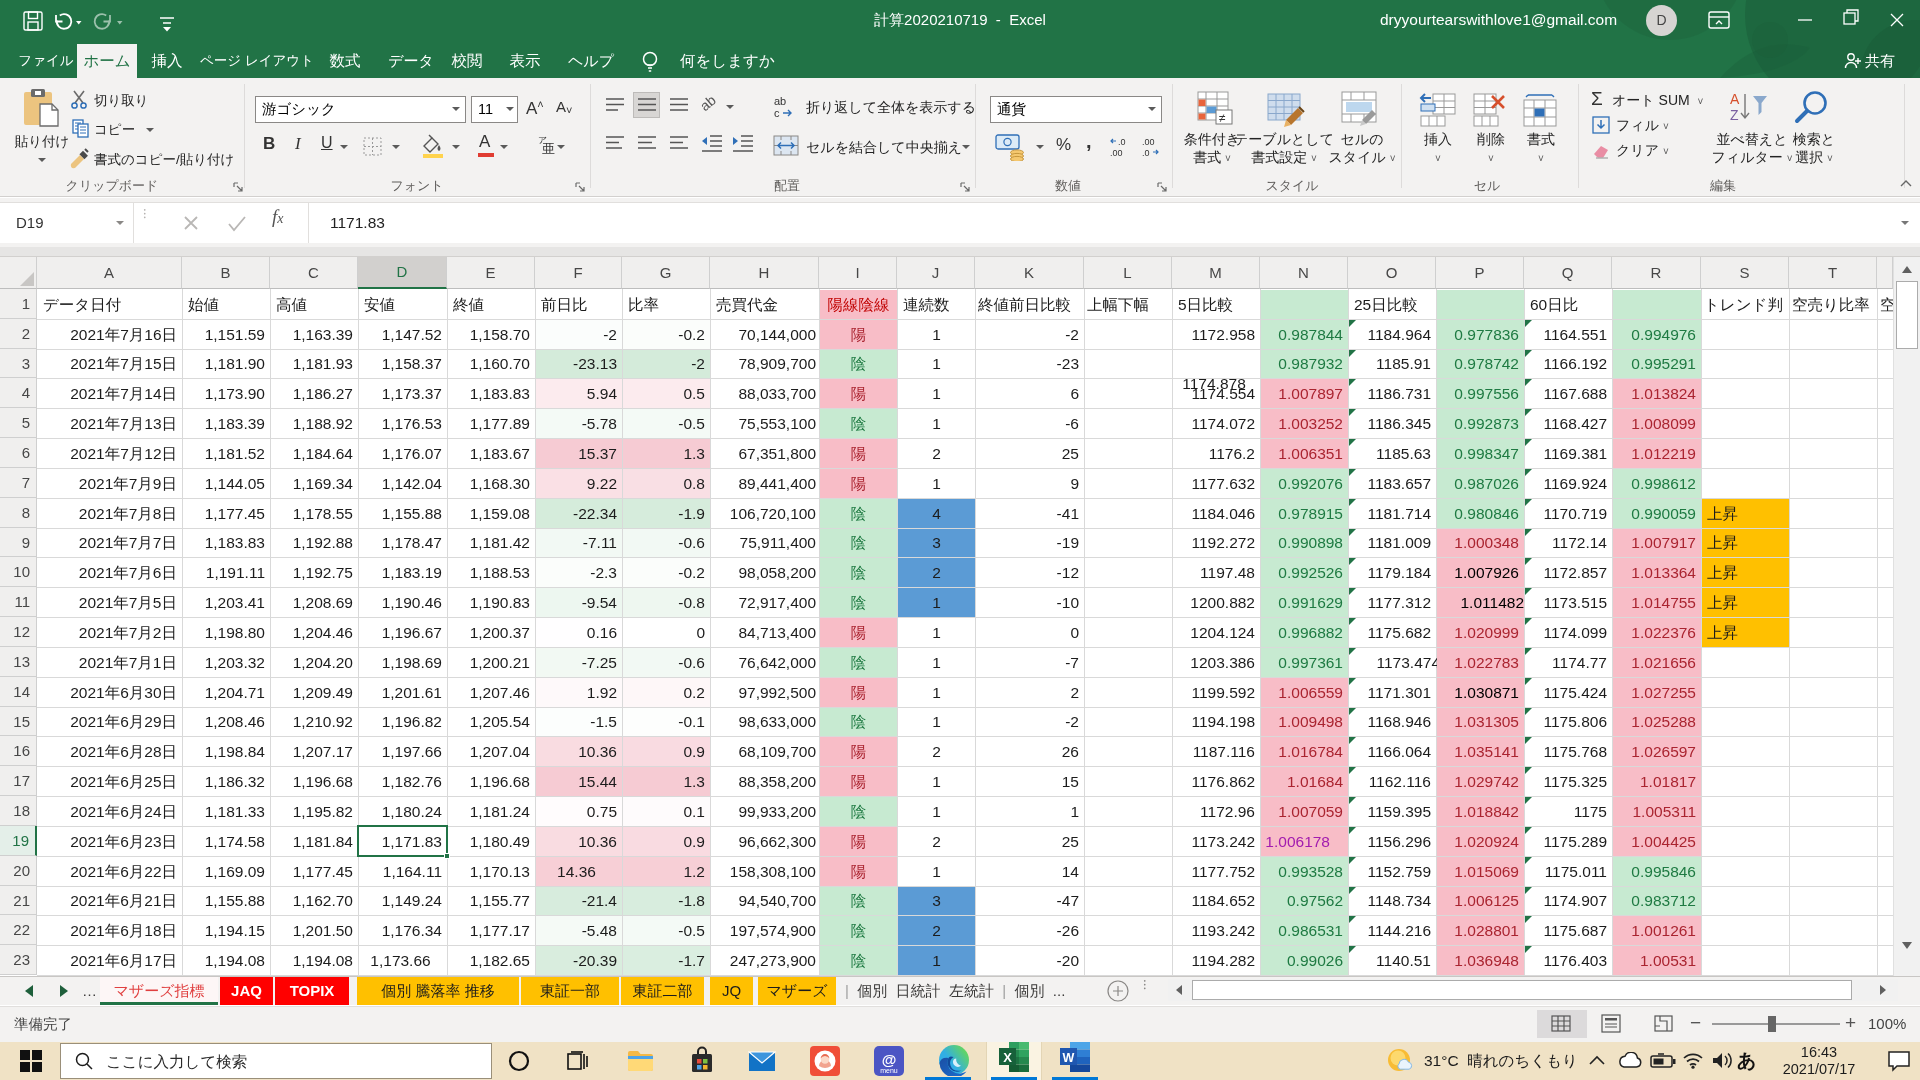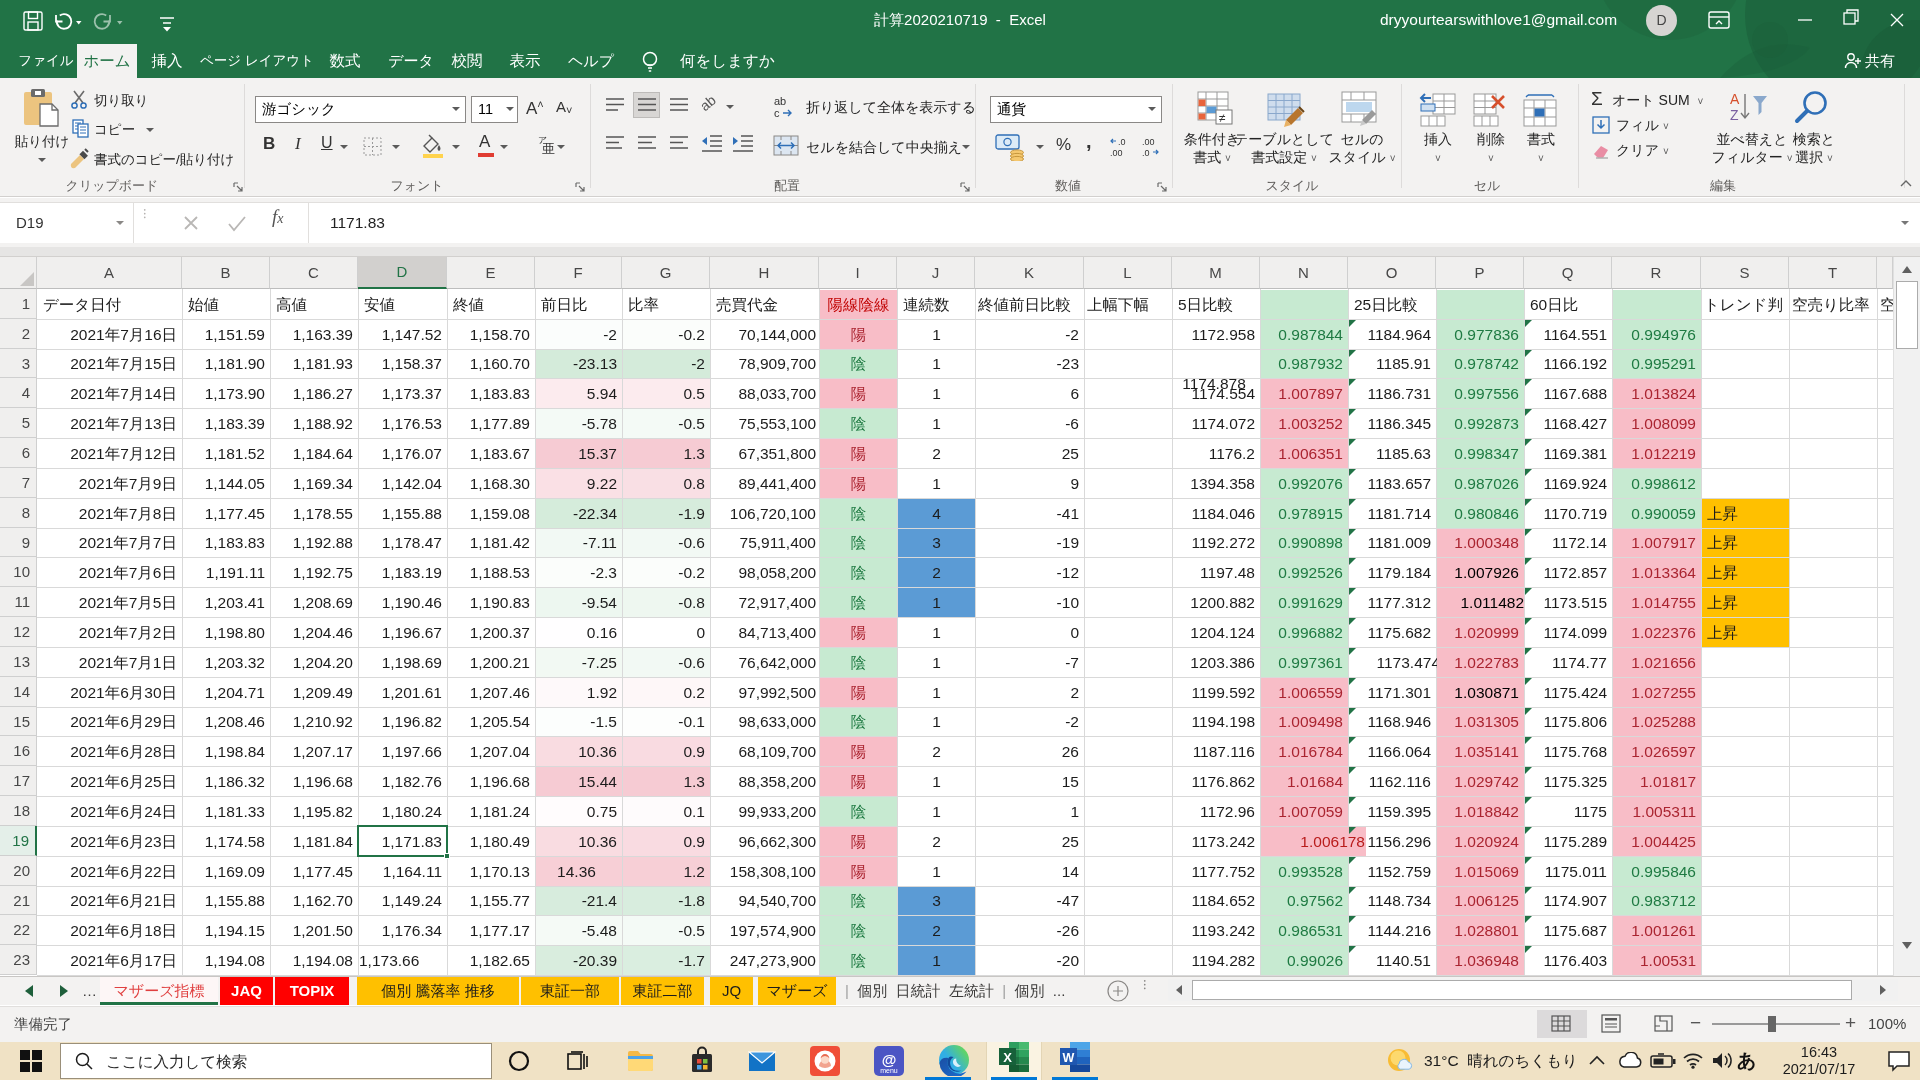--- a/index.html
+++ b/index.html
@@ -538,21 +538,21 @@
 <div class="c" style="left:183px;top:469px;width:87px;height:29px;line-height:29px;text-align:right;padding-right:5px;">1,144.05</div>
 <div class="c" style="left:271px;top:469px;width:87px;height:29px;line-height:29px;text-align:right;padding-right:5px;">1,169.34</div>
 <div class="c" style="left:359px;top:469px;width:88px;height:29px;line-height:29px;text-align:right;padding-right:5px;">1,142.04</div>
 <div class="c" style="left:448px;top:469px;width:87px;height:29px;line-height:29px;text-align:right;padding-right:5px;">1,168.30</div>
 <div class="c" style="left:536px;top:469px;width:86px;height:29px;line-height:29px;text-align:right;padding-right:5px;background:#fae0e5;">9.22</div>
 <div class="c" style="left:623px;top:469px;width:87px;height:29px;line-height:29px;text-align:right;padding-right:5px;background:#f9dfe4;">0.8</div>
 <div class="c" style="left:711px;top:469px;width:108px;height:29px;line-height:29px;text-align:right;padding-right:3px;">89,441,400</div>
 <div class="c" style="left:820px;top:469px;width:77px;height:29px;line-height:29px;text-align:center;background:#f8bdc7;color:#aa2430;">陽</div>
 <div class="c" style="left:898px;top:469px;width:77px;height:29px;line-height:29px;text-align:center;">1</div>
 <div class="c" style="left:976px;top:469px;width:108px;height:29px;line-height:29px;text-align:right;padding-right:5px;">9</div>
-<div class="c" style="left:1173px;top:469px;width:87px;height:29px;line-height:29px;text-align:right;padding-right:5px;">1394.358</div>
+<div class="c" style="left:1173px;top:469px;width:87px;height:29px;line-height:29px;text-align:right;padding-right:5px;">1177.632</div>
 <div class="c" style="left:1261px;top:469px;width:87px;height:29px;line-height:29px;text-align:right;padding-right:5px;background:#c7ead1;color:#1e7a42;">0.992076</div>
 <div class="c" style="left:1349px;top:469px;width:87px;height:29px;line-height:29px;text-align:right;padding-right:5px;">1183.657</div>
 <div class="c" style="left:1437px;top:469px;width:87px;height:29px;line-height:29px;text-align:right;padding-right:5px;background:#c7ead1;color:#1e7a42;">0.987026</div>
 <div class="c" style="left:1525px;top:469px;width:87px;height:29px;line-height:29px;text-align:right;padding-right:5px;">1169.924</div>
 <div class="c" style="left:1613px;top:469px;width:88px;height:29px;line-height:29px;text-align:right;padding-right:5px;background:#c7ead1;color:#1e7a42;">0.998612</div>
 <div class="tri" style="left:1349px;top:469px"></div>
 <div class="tri" style="left:1525px;top:469px"></div>
 <div class="c" style="left:38px;top:499px;width:144px;height:29px;line-height:29px;text-align:right;padding-right:5px;">2021年7月8日</div>
 <div class="c" style="left:183px;top:499px;width:87px;height:29px;line-height:29px;text-align:right;padding-right:5px;">1,177.45</div>
 <div class="c" style="left:271px;top:499px;width:87px;height:29px;line-height:29px;text-align:right;padding-right:5px;">1,178.55</div>
@@ -772,21 +772,21 @@
 <div class="c" style="left:271px;top:827px;width:87px;height:29px;line-height:29px;text-align:right;padding-right:5px;">1,181.84</div>
 <div class="c" style="left:359px;top:827px;width:88px;height:29px;line-height:29px;text-align:right;padding-right:5px;">1,171.83</div>
 <div class="c" style="left:448px;top:827px;width:87px;height:29px;line-height:29px;text-align:right;padding-right:5px;">1,180.49</div>
 <div class="c" style="left:536px;top:827px;width:86px;height:29px;line-height:29px;text-align:right;padding-right:5px;background:#f9dce1;">10.36</div>
 <div class="c" style="left:623px;top:827px;width:87px;height:29px;line-height:29px;text-align:right;padding-right:5px;background:#f9dbe1;">0.9</div>
 <div class="c" style="left:711px;top:827px;width:108px;height:29px;line-height:29px;text-align:right;padding-right:3px;">96,662,300</div>
 <div class="c" style="left:820px;top:827px;width:77px;height:29px;line-height:29px;text-align:center;background:#f8bdc7;color:#aa2430;">陽</div>
 <div class="c" style="left:898px;top:827px;width:77px;height:29px;line-height:29px;text-align:center;">2</div>
 <div class="c" style="left:976px;top:827px;width:108px;height:29px;line-height:29px;text-align:right;padding-right:5px;">25</div>
 <div class="c" style="left:1173px;top:827px;width:87px;height:29px;line-height:29px;text-align:right;padding-right:5px;">1173.242</div>
-<div class="c" style="left:1261px;top:827px;width:105px;height:29px;line-height:29px;text-align:right;padding-right:1px;background:#f8bdc7;color:#b91c1c;">1.006178</div>
+<div class="c" style="left:1261px;top:827px;width:87px;height:29px;line-height:29px;text-align:right;padding-right:18px;background:#f8bdc7;color:#a21caf;">1.006178</div>
 <div class="c" style="left:1349px;top:827px;width:87px;height:29px;line-height:29px;text-align:right;padding-right:5px;">1156.296</div>
 <div class="c" style="left:1437px;top:827px;width:87px;height:29px;line-height:29px;text-align:right;padding-right:5px;background:#f8bdc7;color:#aa2430;">1.020924</div>
 <div class="c" style="left:1525px;top:827px;width:87px;height:29px;line-height:29px;text-align:right;padding-right:5px;">1175.289</div>
 <div class="c" style="left:1613px;top:827px;width:88px;height:29px;line-height:29px;text-align:right;padding-right:5px;background:#f8bdc7;color:#aa2430;">1.004425</div>
 <div class="tri" style="left:1349px;top:827px"></div>
 <div class="tri" style="left:1525px;top:827px"></div>
 <div class="c" style="left:38px;top:857px;width:144px;height:29px;line-height:29px;text-align:right;padding-right:5px;">2021年6月22日</div>
 <div class="c" style="left:183px;top:857px;width:87px;height:29px;line-height:29px;text-align:right;padding-right:5px;">1,169.09</div>
 <div class="c" style="left:271px;top:857px;width:87px;height:29px;line-height:29px;text-align:right;padding-right:5px;">1,177.45</div>
 <div class="c" style="left:359px;top:857px;width:88px;height:29px;line-height:29px;text-align:right;padding-right:5px;">1,164.11</div>
@@ -839,21 +839,21 @@
 <div class="c" style="left:1261px;top:916px;width:87px;height:29px;line-height:29px;text-align:right;padding-right:5px;background:#c7ead1;color:#1e7a42;">0.986531</div>
 <div class="c" style="left:1349px;top:916px;width:87px;height:29px;line-height:29px;text-align:right;padding-right:5px;">1144.216</div>
 <div class="c" style="left:1437px;top:916px;width:87px;height:29px;line-height:29px;text-align:right;padding-right:5px;background:#f8bdc7;color:#aa2430;">1.028801</div>
 <div class="c" style="left:1525px;top:916px;width:87px;height:29px;line-height:29px;text-align:right;padding-right:5px;">1175.687</div>
 <div class="c" style="left:1613px;top:916px;width:88px;height:29px;line-height:29px;text-align:right;padding-right:5px;background:#f8bdc7;color:#aa2430;">1.001261</div>
 <div class="tri" style="left:1349px;top:916px"></div>
 <div class="tri" style="left:1525px;top:916px"></div>
 <div class="c" style="left:38px;top:946px;width:144px;height:29px;line-height:29px;text-align:right;padding-right:5px;">2021年6月17日</div>
 <div class="c" style="left:183px;top:946px;width:87px;height:29px;line-height:29px;text-align:right;padding-right:5px;">1,194.08</div>
 <div class="c" style="left:271px;top:946px;width:87px;height:29px;line-height:29px;text-align:right;padding-right:5px;">1,194.08</div>
-<div class="c" style="left:359px;top:946px;width:88px;height:29px;line-height:29px;text-align:left;padding-right:5px;">1,173.66</div>
+<div class="c" style="left:359px;top:946px;width:88px;height:29px;line-height:29px;text-align:center;padding-right:5px;">1,173.66</div>
 <div class="c" style="left:448px;top:946px;width:87px;height:29px;line-height:29px;text-align:right;padding-right:5px;">1,182.65</div>
 <div class="c" style="left:536px;top:946px;width:86px;height:29px;line-height:29px;text-align:right;padding-right:5px;background:#d9edde;">-20.39</div>
 <div class="c" style="left:623px;top:946px;width:87px;height:29px;line-height:29px;text-align:right;padding-right:5px;background:#daeee0;">-1.7</div>
 <div class="c" style="left:711px;top:946px;width:108px;height:29px;line-height:29px;text-align:right;padding-right:3px;">247,273,900</div>
 <div class="c" style="left:820px;top:946px;width:77px;height:29px;line-height:29px;text-align:center;background:#c7ead1;color:#1e7a42;">陰</div>
 <div class="c" style="left:898px;top:946px;width:77px;height:29px;line-height:29px;text-align:center;background:#5b9bd5;">1</div>
 <div class="c" style="left:976px;top:946px;width:108px;height:29px;line-height:29px;text-align:right;padding-right:5px;">-20</div>
 <div class="c" style="left:1173px;top:946px;width:87px;height:29px;line-height:29px;text-align:right;padding-right:5px;">1194.282</div>
 <div class="c" style="left:1261px;top:946px;width:87px;height:29px;line-height:29px;text-align:right;padding-right:5px;background:#c7ead1;color:#1e7a42;">0.99026</div>
 <div class="c" style="left:1349px;top:946px;width:87px;height:29px;line-height:29px;text-align:right;padding-right:5px;">1140.51</div>

